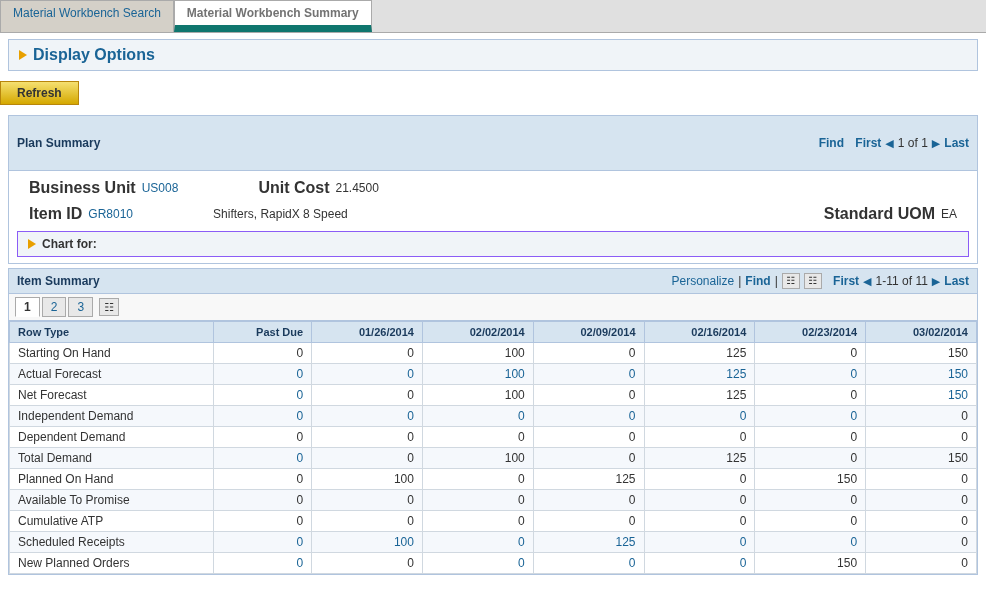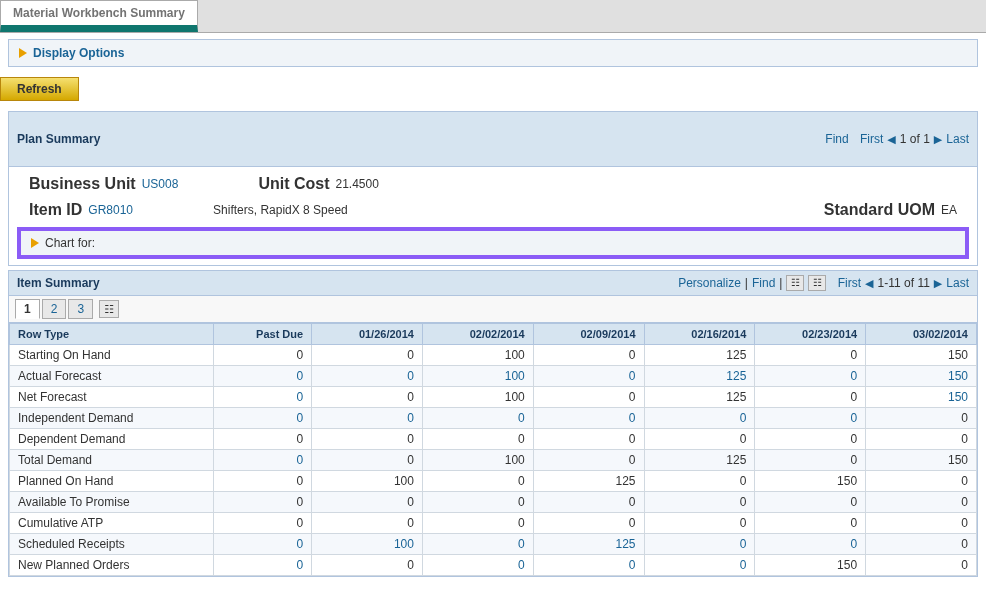--- a/index.html
+++ b/index.html
@@ -34,21 +34,21 @@
       align-items: center;
       gap: 6px;
     }
     .triangle-right {
       width: 0; height: 0;
       border-top: 5px solid transparent;
       border-bottom: 5px solid transparent;
       border-left: 8px solid #e8a000;
       display: inline-block;
     }
-    .display-options-label { color: #1a6496; font-size: 12px; font-weight: bold; }
+    .display-options-label { color: #1a6496; font-size: 16px; font-weight: bold; }
 
     
     .refresh-btn {
       margin: 4px 8px 6px 0;
       padding: 4px 16px;
       background: linear-gradient(to bottom, #f5e070, #d4a800);
       border: 1px solid #b8860b;
       cursor: pointer;
       font-size: 12px;
       font-weight: bold;
@@ -64,38 +64,39 @@
     .plan-summary-header {
       background: #d6e4f0;
       padding: 20px 8px;
       display: flex;
       justify-content: space-between;
       align-items: center;
       border-bottom: 1px solid #b0c4de;
     }
     .plan-summary-title { font-weight: bold; color: #1a3a5c; font-size: 12px; }
     .plan-summary-nav { font-size: 12px; color: #333; display: flex; align-items: center; gap: 4px; }
-    .nav-link { color: #1a6496; cursor: pointer; text-decoration: none; }
+    .nav-link { color: #1a6496; cursor: pointer; text-decoration: none; font-weight: bold; }
     .nav-arrow { color: #1a6496; cursor: pointer; font-size: 11px; }
     .plan-row { display: flex; align-items: center; gap: 20px; margin-bottom: 4px; }
     .plan-field { display: flex; align-items: center; gap: 6px; }
     .plan-label { font-weight: bold; font-size: 16px; color: #333; }
     .plan-value { color: #1a6496; font-size: 12px; }
     .plan-value-black { color: #333; font-size: 12px; }
     .standard-uom { display: flex; align-items: center; gap: 6px; }
 
     
     .chart-bar {
       margin: 4px 8px 6px 8px;
-      border: 4px solid #8b5cf6;
+      border: 1px solid #8b5cf6;
       background: #f0f4f8;
       padding: 5px 10px;
       display: flex;
       align-items: center;
       gap: 6px;
+      font-weight: bold;
     }
 
     
     .item-summary-section {
       margin: 4px 8px;
       border: 1px solid #b0c4de;
     }
     .item-summary-header {
       background: #d6e4f0;
       padding: 4px 8px;
@@ -167,20 +168,21 @@
     .personalize-link { color: #1a6496; cursor: pointer; font-size: 12px; }
     .icon-btn { display: inline-block; width: 18px; height: 16px; border: 1px solid #aaa; background: #e8e8e8; cursor: pointer; text-align: center; line-height: 14px; font-size: 10px; vertical-align: middle; }
   </style>
 </head>
 <body>
 
 
 
 
 <div class="tabs">
+  <div class="tab">Material Workbench Search</div>
   <div class="tab active">Material Workbench Summary</div>
 </div>
 
 
 <div class="display-options-bar">
   <span class="triangle-right"></span>
   <span class="display-options-label">Display Options</span>
 </div>
 
 

